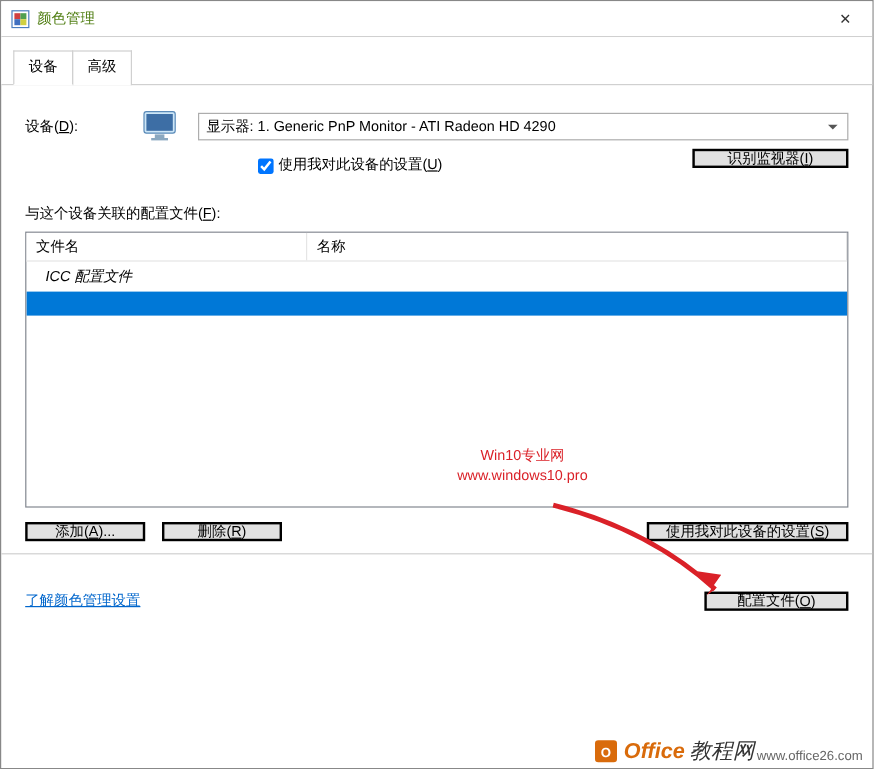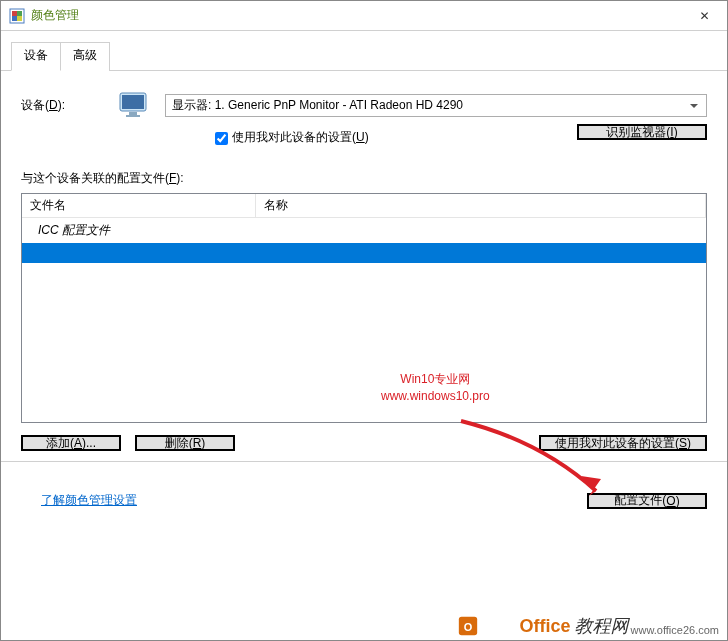--- a/index.html
+++ b/index.html
@@ -36,30 +36,30 @@
     .col1 { width: 450px; } .col2 { flex: 1; }
     .list-group { color: #000000; padding: 4px 16px; font-style: italic; font-family: 'Segoe UI', sans-serif; font-size: 12px;}
     .list-row { display: flex; background: #0078d7; color: #fff; height: 20px; align-items: center; }
     .list-cell { padding: 0 8px; margin-top: 32px; }
     .list-cell.c1 { width: 450px; padding-left: 24px; } .list-cell.c2 { flex: 1; }
     .list-row .list-cell { font-family: "Segoe UI", Tahoma, sans-serif; }
 
     .bottom-buttons { display: flex; justify-content: space-between; margin-top: 12px; }
     .btn-group-left { display: flex; gap: 14px; }
 
-    .link-row { margin-top: 30px; display: flex; justify-content: space-between; align-items: center; margin-left: 20px; }
+    .link-row { margin-top: 30px; display: flex; justify-content: space-between; align-items: center; }
     .link { color: #0066cc; text-decoration: underline; cursor: pointer; }
     
     .watermark { position: absolute; top: 370px; left: 380px; color: #da2128; font-size: 18px; text-align: center; font-family: "Microsoft YaHei"; pointer-events: none; line-height: 1.4; }
     .arrow-overlay { position: absolute; top: 410px; left: 440px; pointer-events: none; }
 
     .bottom-divider { border-top: 1px solid #d0d0d0; margin: 10px -20px 14px -20px; }
 
     .footer-watermark { position: absolute; bottom: 2px; right: 8px; display: flex; align-items: center; gap: 4px; pointer-events:none; }
-    .footer-watermark .t1 { color: #d96b0b; font-weight: bold; font-size: 18px;  margin-left: 37px;}
+    .footer-watermark .t1 { color: #d96b0b; font-weight: bold; font-size: 18px; font-style: italic;}
     .footer-watermark .t2 { color: #333; font-weight: normal; font-size: 18px; font-style: italic;}
     .footer-watermark .url { color: #666; font-size: 11px; margin-left:-2px; position:relative; top:4px;}
     .footer-icon { width:22px; height:22px; }
 
     .underline-key { text-decoration: underline; }
   </style>
 </head>
 <body>
 
 <div class="titlebar">

